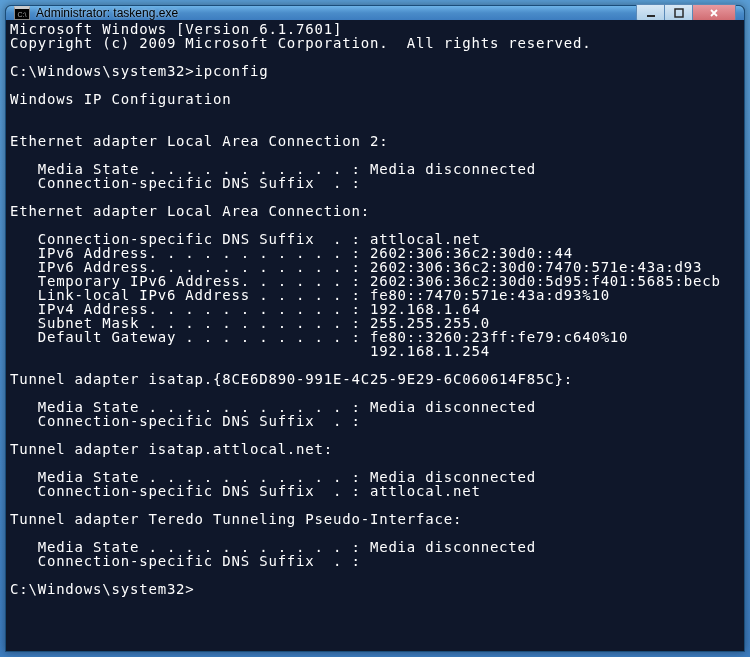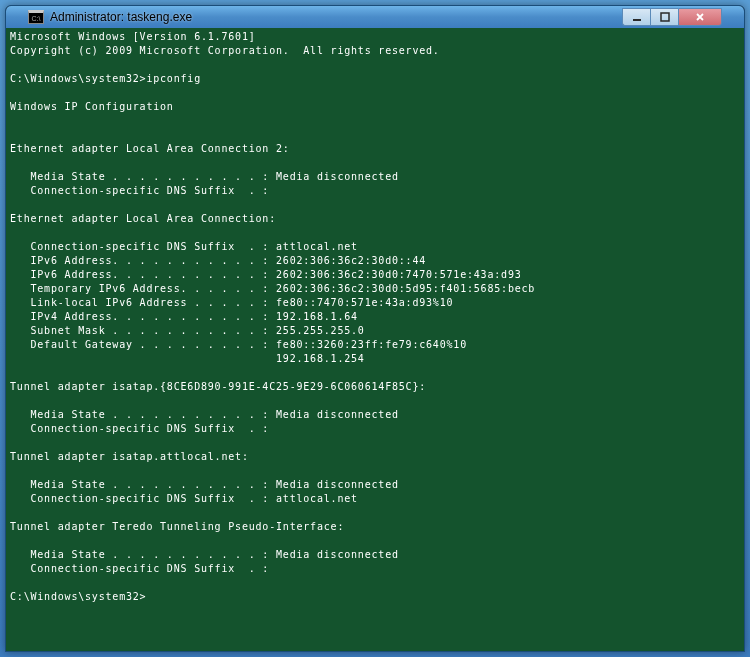--- a/index.html
+++ b/index.html
@@ -19,25 +19,25 @@
       width: 100%;
       height: 100%;
       background: #000;
       border: 1px solid #1a4d7a;
       border-radius: 6px 6px 0 0;
       display: flex;
       flex-direction: column;
       box-shadow: 0 0 8px rgba(0,0,0,0.4);
     }
     .titlebar {
-      height: 22px;
+      height: 14px;
       background: linear-gradient(to bottom, #6db3e8 0%, #4a8cc9 50%, #3d7dc0 100%);
       display: flex;
       align-items: center;
-      padding: 0 22px;
+      padding: 0 8px;
       border-radius: 5px 5px 0 0;
       justify-content: flex-end;
     }
     .window-icon {
       width: 16px;
       height: 14px;
       background: #000;
       border: 1px solid #888;
       border-top: 3px solid #ccc;
       margin-right: 6px;
@@ -73,24 +73,24 @@
     .win-btn.max { border-right: none; }
     .win-btn.close {
       width: 44px;
       border-radius: 0 0 3px 0;
       background: linear-gradient(to bottom, #e89aa0, #d06a70);
       color: #fff;
     }
     .win-btn svg { display: block; }
     .console {
       flex: 1;
-      background: #14532d;
+      background: #0f172a;
       padding: 2px 4px;
       font-family: "Consolas", "Lucida Console", Monaco, monospace;
-      font-size: 10px;
+      font-size: 14px;
       line-height: 14px;
       color: #fff;
       letter-spacing: 0.8px;
       overflow: hidden;
       white-space: pre;
       font-weight: 500;
     }
     .line { white-space: pre; }
   </style>
 </head>

